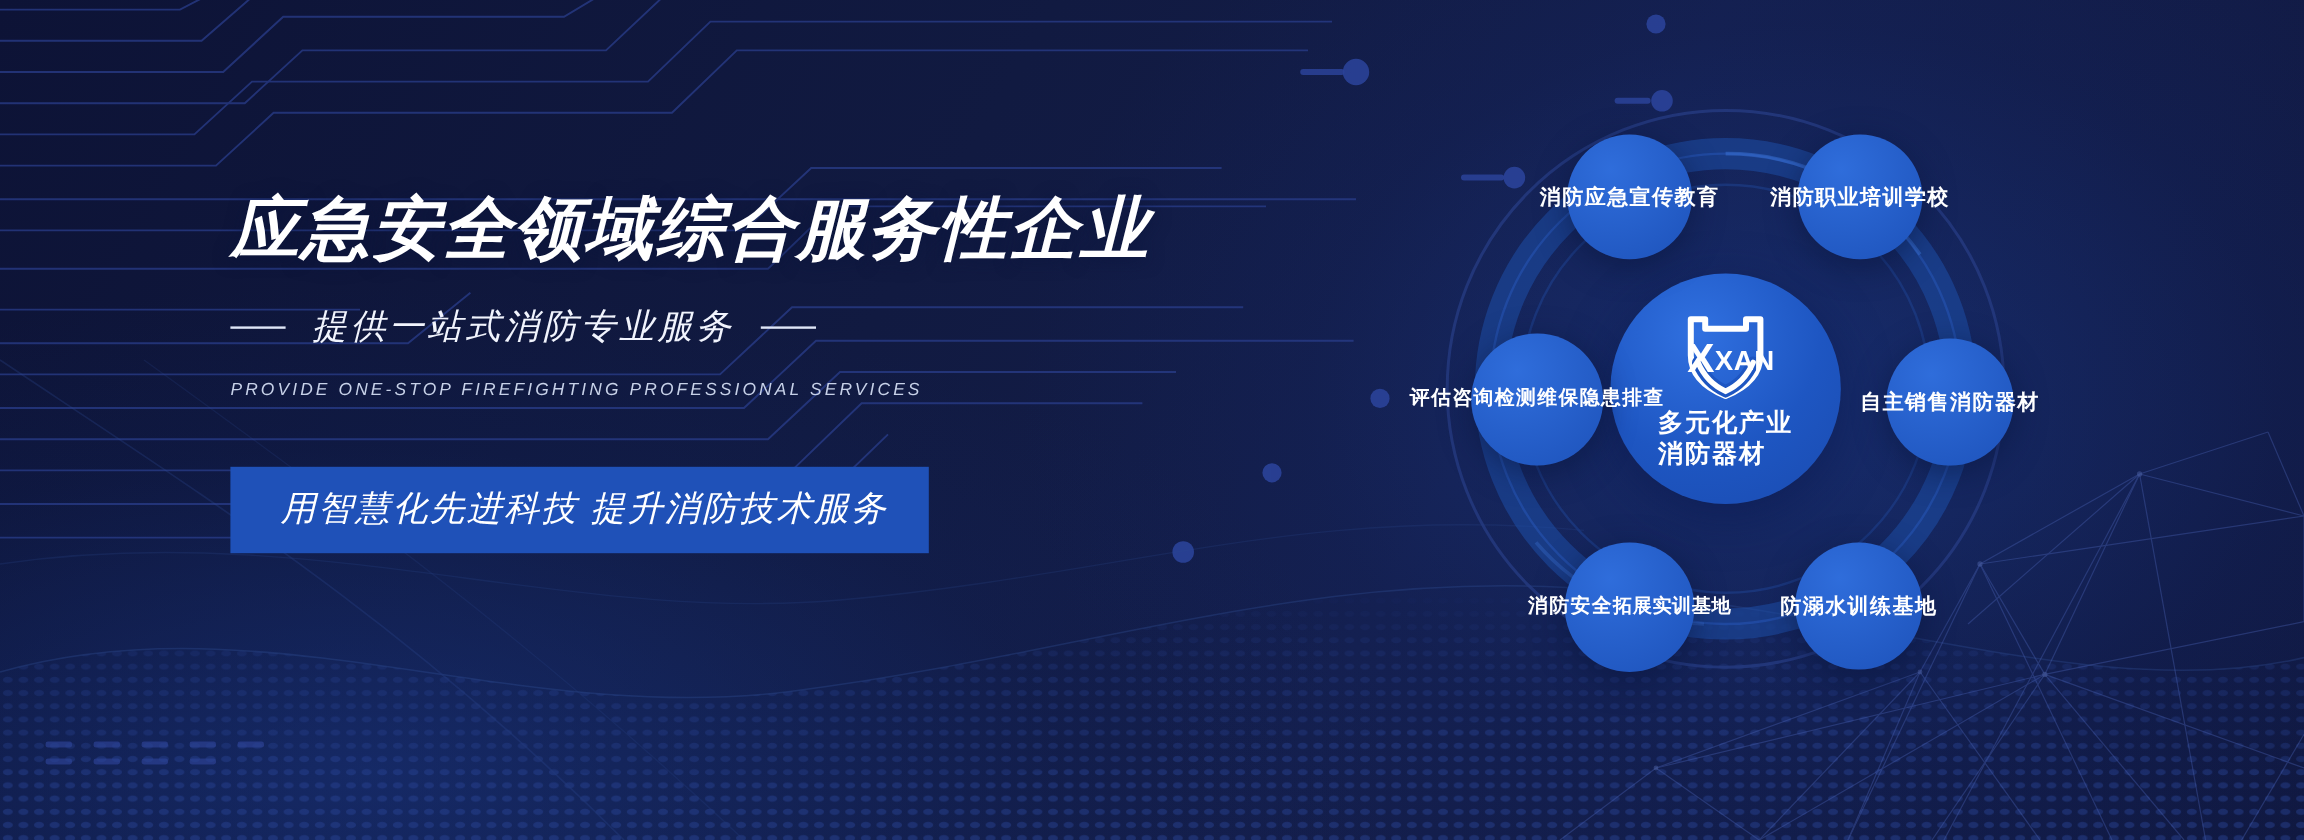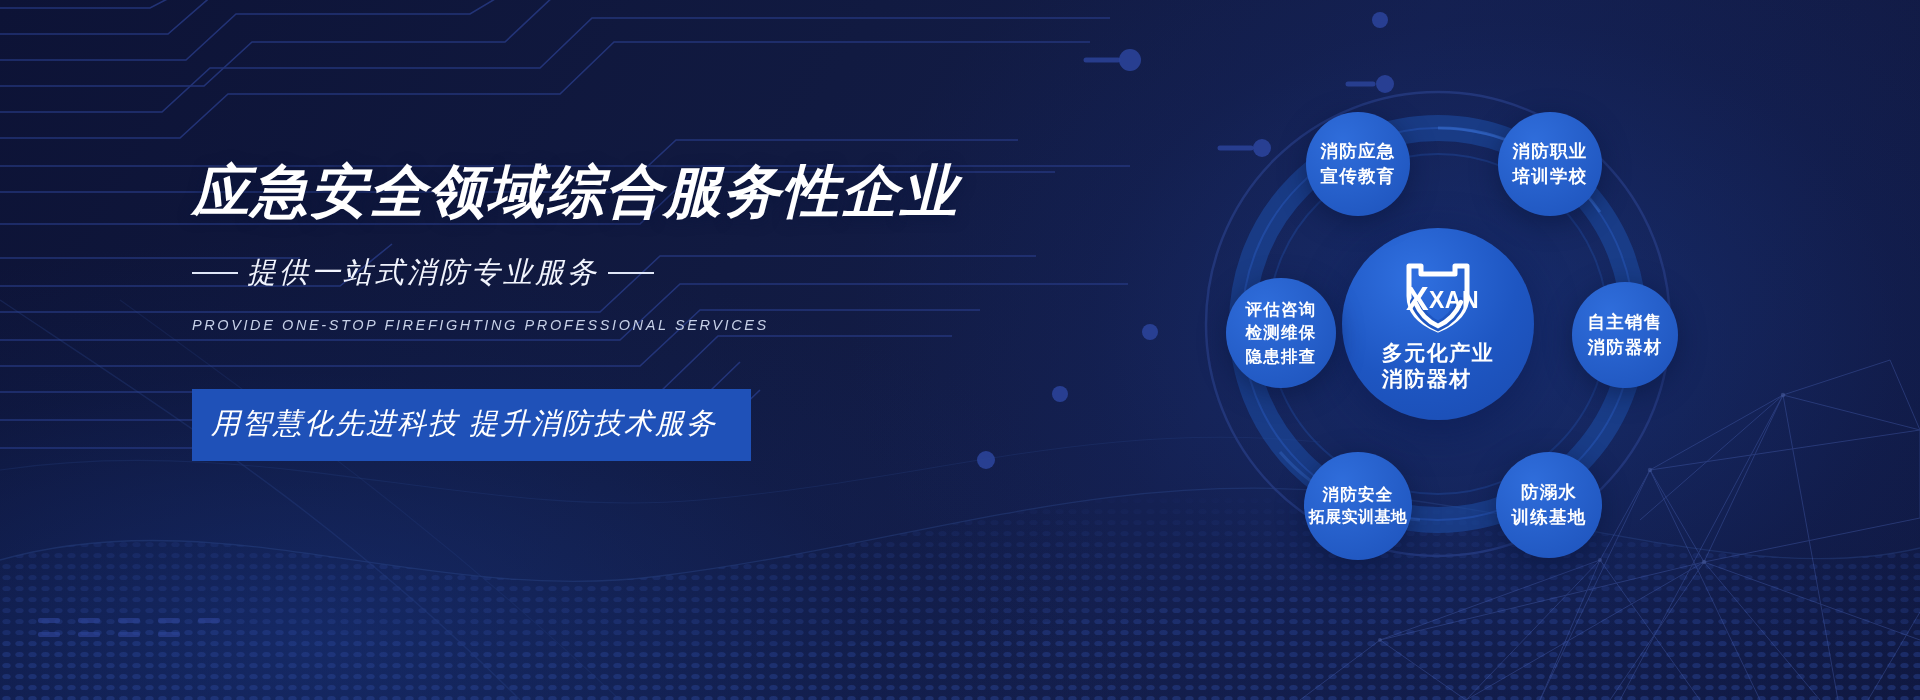--- a/index.html
+++ b/index.html
@@ -38,21 +38,21 @@
     letter-spacing:2px;
     line-height:1.1;
     margin:0;
     white-space:nowrap;
     text-shadow:0 2px 14px rgba(10,20,60,.75);
   }
   #subtitle-row{
     display:flex;
     align-items:center;
     margin-top:30px;
-    gap:9px;
+    gap:22px;
   }
   .rule{
     display:block;
     width:46px;height:2px;
     background:#dfe6f7;
     flex:0 0 auto;
   }
   #subtitle{
     font-size:29px;
     color:#f1f4fd;
@@ -63,21 +63,21 @@
     margin-top:24px;
     font-size:14.5px;
     letter-spacing:2.6px;
     color:#c7d1e8;
     white-space:nowrap;
   }
   #cta-bar{
     margin-top:56px;
     display:inline-block;
     background:#1f51b8;
-    padding:15px 34px 17px 19px;
+    padding:15px 34px 17px 42px;
     border:none;
     cursor:pointer;
   }
   #cta-label{
     display:block;
     font-size:29px;
     color:#ffffff;
     letter-spacing:2px;
     white-space:nowrap;
   }
@@ -87,21 +87,21 @@
     position:absolute;
     left:1120px; top:60px;
     width:640px; height:580px;
   }
   #rings{position:absolute;inset:0;}
 
   .bubble{
     position:absolute;
     border-radius:50%;
     display:flex;
-    flex-direction:column;
+    flex-direction:row;
     align-items:center;
     justify-content:center;
     color:#ffffff;
     background:#1f59c4;
     box-shadow:0 6px 26px rgba(8,20,60,.55);
     cursor:pointer;
   }
   .bubble .ln{
     display:block;
     font-size:17.5px;

